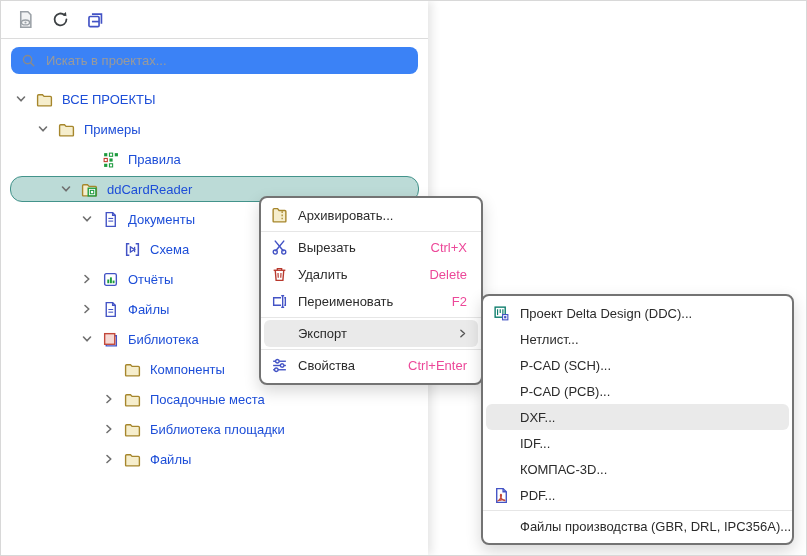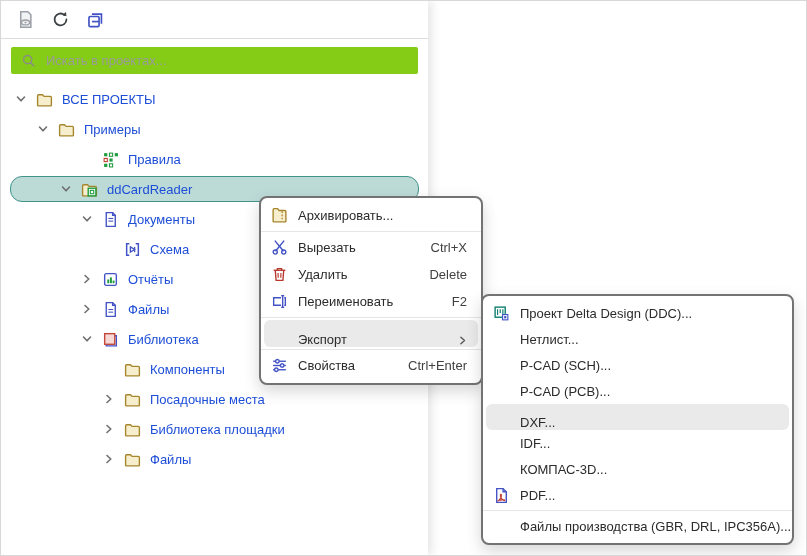--- a/index.html
+++ b/index.html
@@ -6,44 +6,44 @@
   *{box-sizing:border-box;font-family:"Liberation Sans",sans-serif;}
   .stage{position:relative;width:807px;height:556px;background:#fff;border:1px solid #d8d8d8;overflow:hidden;}
 
   
   .panel{position:absolute;left:0;top:0;width:427px;height:554px;background:#fff;box-shadow:4px 0 9px rgba(0,0,0,.10);}
   .panel-header{display:flex;align-items:center;height:34px;padding:0 12px;}
   .panel-title{font-size:13.5px;font-weight:bold;color:#1f1f1f;margin-left:9px;flex:1;}
   .float-btn{width:13px;height:13px;border:1.6px solid #555;background:#fff;padding:0;cursor:default;}
   .toolbar{display:flex;align-items:center;gap:15px;height:38px;padding:0 14px;border-bottom:1px solid #dcdcdc;}
   .tool-btn{background:none;border:none;padding:0;width:20px;height:20px;display:flex;align-items:center;justify-content:center;}
-  .search-wrap{position:relative;margin:8px 10px 6px 10px;height:27px;background:#84cc16;border-radius:2px;display:flex;align-items:center;}
+  .search-wrap{position:relative;margin:8px 10px 6px 10px;height:27px;background:#3b82f6;border-radius:8px;display:flex;align-items:center;}
   .search-wrap svg{margin-left:10px;flex:none;}
   .search-input{flex:1;border:none;background:transparent;outline:none;font-size:13px;color:#333;margin-left:8px;}
   .search-input::placeholder{color:#9a9a9a;}
 
   
   .tree{padding-top:4px;}
   .trow{display:flex;align-items:center;height:30px;font-size:13px;color:#1d4ed8;}
   .lvl0{padding-left:12px}.lvl1{padding-left:34px}.lvl3{padding-left:78px}.lvl4{padding-left:100px}
   .chev{width:16px;height:16px;flex:none;display:flex;align-items:center;justify-content:center;margin-right:6px;}
   .chev.empty{visibility:hidden;}
   .ticon{width:18px;height:18px;flex:none;display:flex;align-items:center;justify-content:center;margin-right:9px;}
   .trow.selected{height:26px;margin:2px 9px;padding-left:47px;background:#bcdbd7;border:1.5px solid #43938b;border-radius:12px;}
 
   
   .menu{position:absolute;background:#fff;border:2px solid #737373;border-radius:8px;box-shadow:0 6px 16px rgba(0,0,0,.16);padding:4px 0;}
   .context-menu{left:258px;top:195px;width:224px;z-index:5;}
   .submenu{left:480px;top:293px;width:313px;z-index:6;}
   .mitem{display:flex;align-items:center;height:27px;font-size:13px;color:#2b2b2b;cursor:default;}
   .micon{width:17px;height:17px;flex:none;margin-left:10px;display:flex;align-items:center;justify-content:center;}
   .mlabel{margin-left:10px;white-space:nowrap;}
-  .mshort{margin-left:auto;margin-right:14px;color:#404040;white-space:nowrap;}
+  .mshort{margin-left:auto;margin-right:14px;color:#ec4899;white-space:nowrap;}
   .msep{height:1px;background:#e6e6e6;margin:2px 0;}
-  .mitem.hl{background:#eaeaea;border-radius:6px;margin:0 3px;align-items:flex-end;}
+  .mitem.hl{background:#eaeaea;border-radius:6px;margin:0 3px;}
   .mitem.hl .micon{margin-left:7px;}
   .marrow{margin-left:auto;margin-right:9px;display:flex;align-items:center;}
   .submenu .mitem{height:26px;}
 </style>
 </head>
 <body>
 
 <svg width="0" height="0" style="position:absolute">
   <defs>
     <g id="i-folder">

